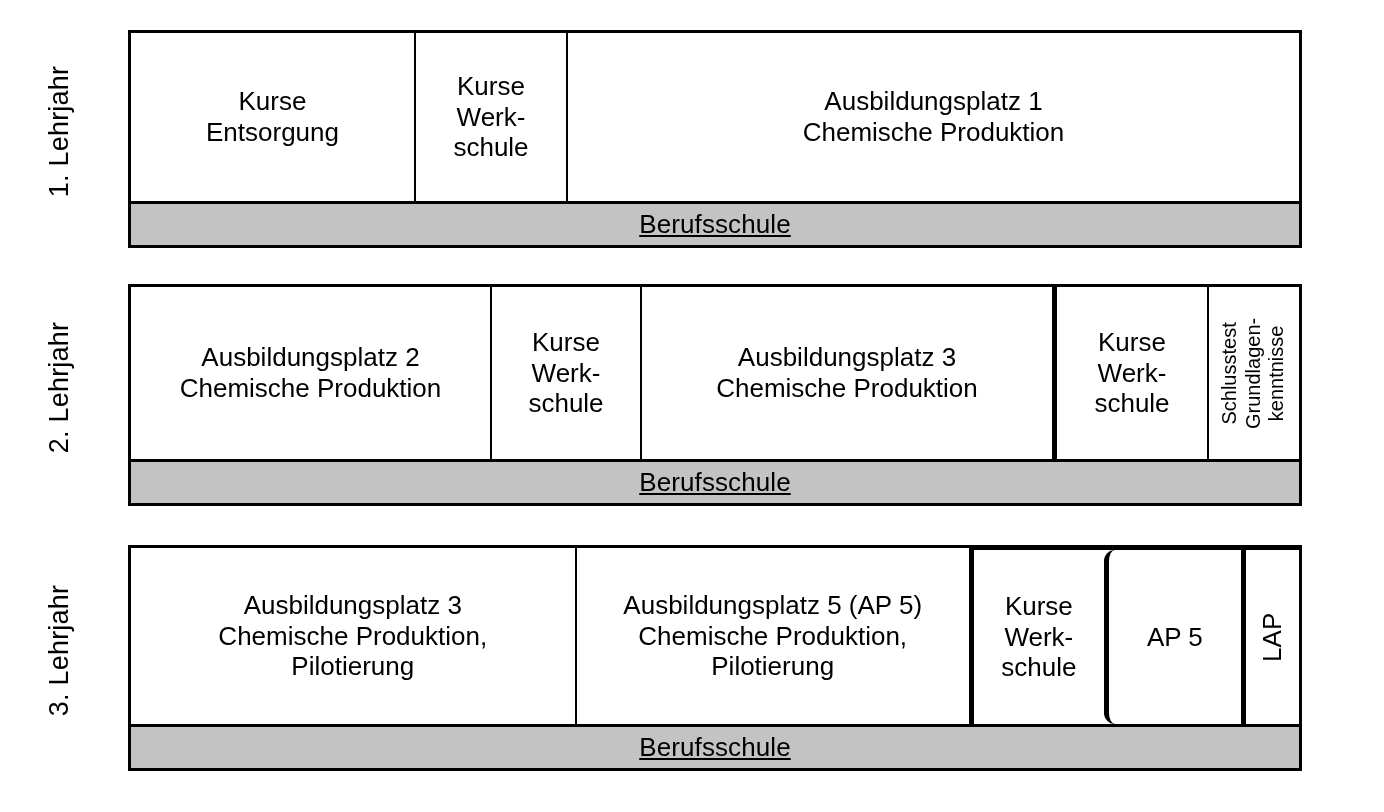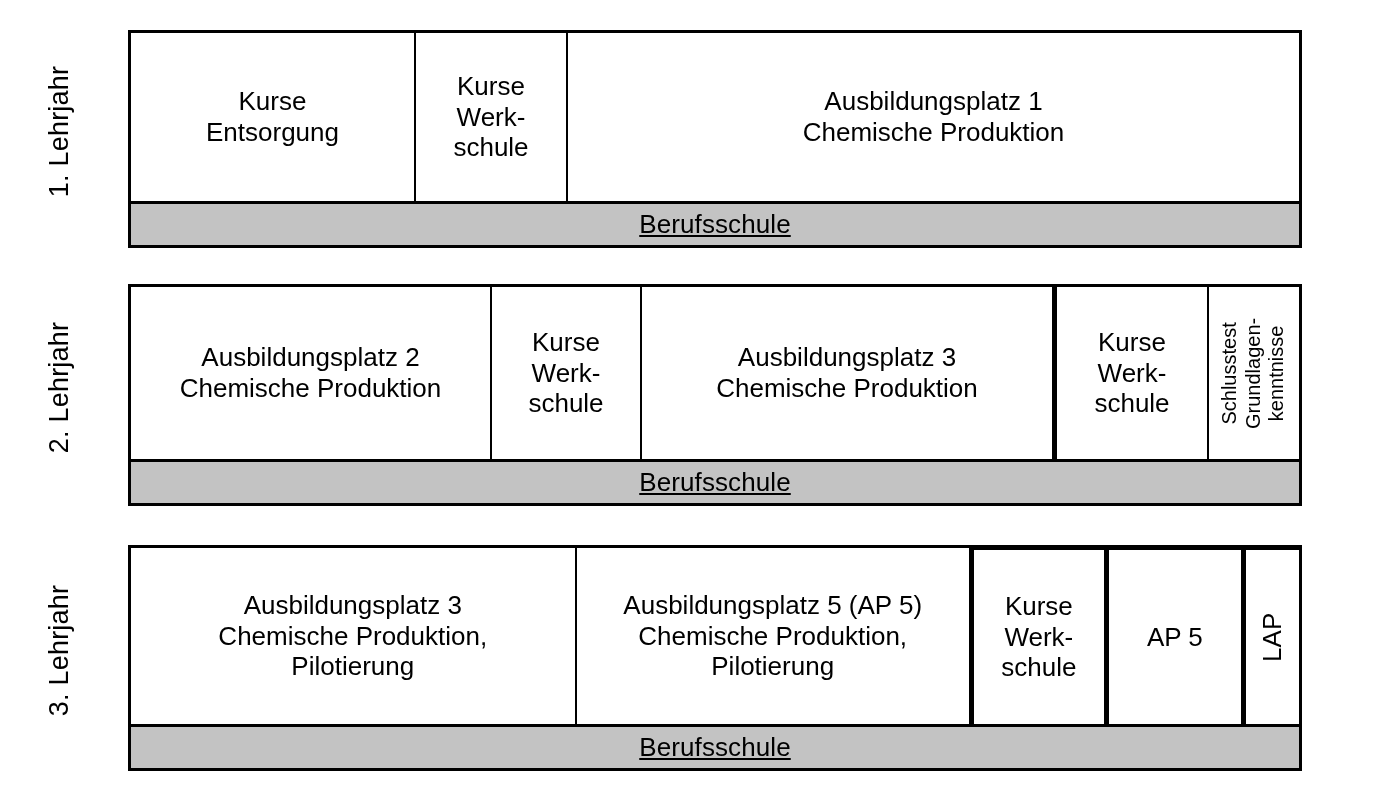--- a/index.html
+++ b/index.html
@@ -219,21 +219,21 @@
           </div>
         </div>
         <div class="group-thick" style="flex:1;">
           <div class="cell" style="width:130px;">
             <div>
               <div>Kurse</div>
               <div>Werk-</div>
               <div>schule</div>
             </div>
           </div>
-          <div class="cell" style="width:137px;">
+          <div class="cell" style="width:137px;border-radius:11px;">
             <div>
               <div>AP 5</div>
             </div>
           </div>
           <div class="cell vertical big" style="flex:1;">
             <div class="vtext">
               <div>LAP</div>
             </div>
           </div>
         </div>

